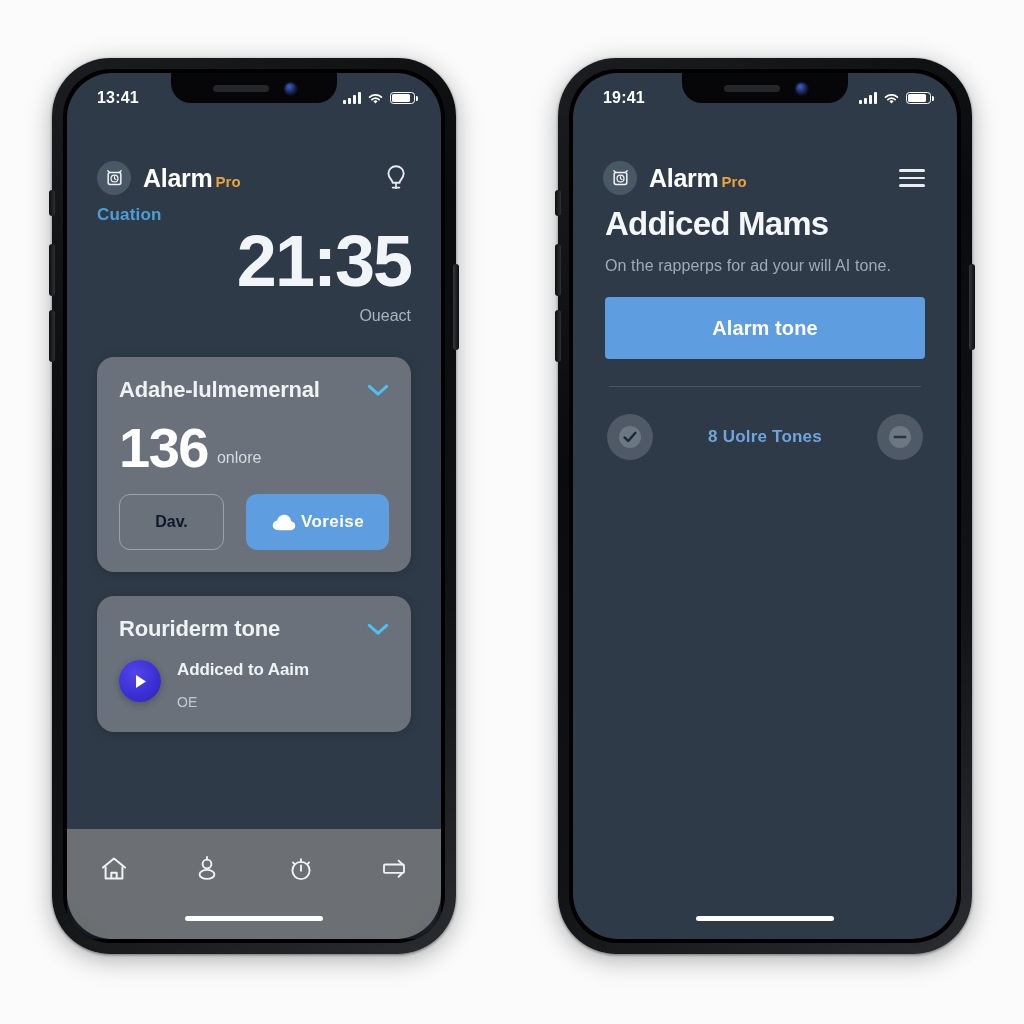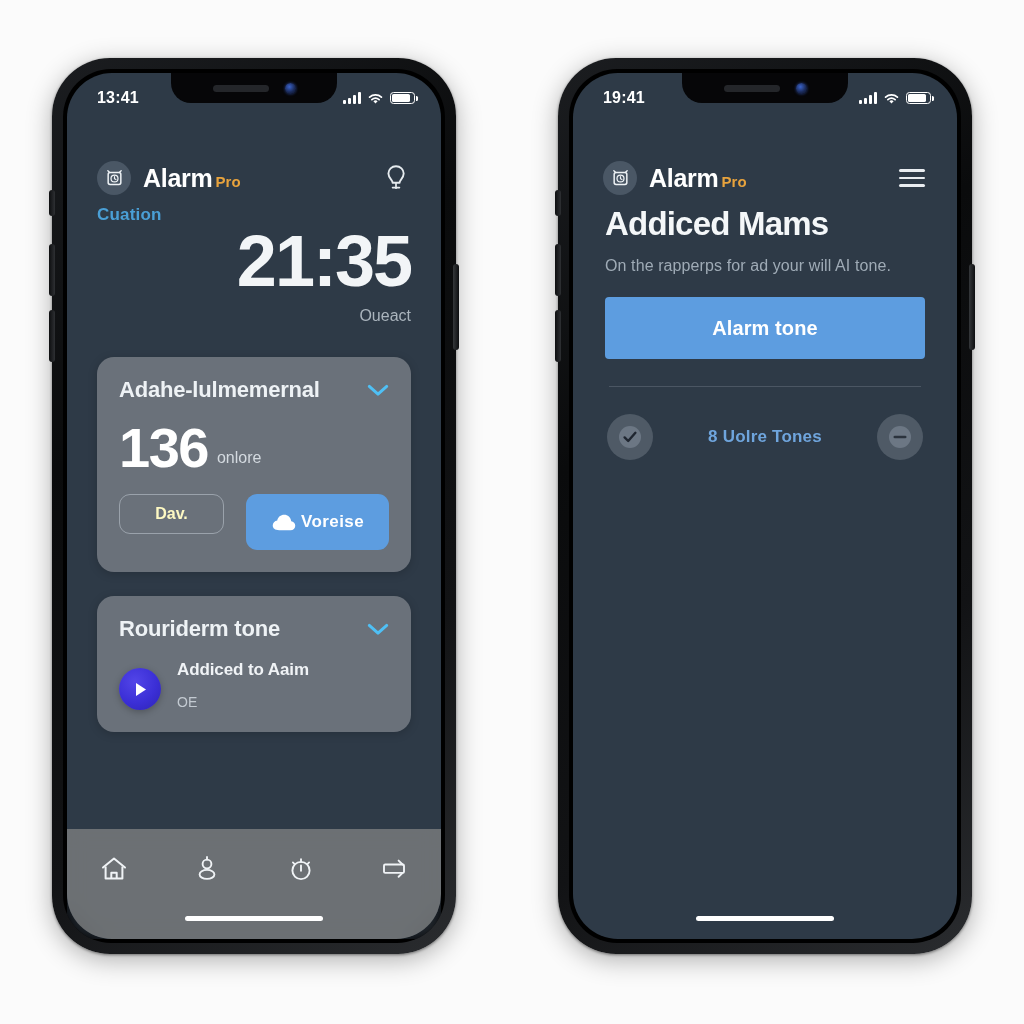--- a/index.html
+++ b/index.html
@@ -115,33 +115,33 @@
   }
   .card-head { display:flex; align-items:center; justify-content:space-between; }
   .card-title { font-size:22px; font-weight:700; color:#eef2f5; letter-spacing:-0.2px; }
   .chev { width:22px; height:13px; }
   .card-metric-row { display:flex; align-items:flex-end; gap:9px; margin-top:8px; }
   .card-metric { font-size:56px; font-weight:700; color:#ffffff; line-height:0.95; letter-spacing:-1.5px; }
   .card-metric-sub { font-size:16px; color:#d4dae0; padding-bottom:7px;margin-top:38px; }
 
   .card-actions { display:flex; gap:22px; margin-top:20px; }
   .btn-outline {
-    flex:0 0 105px; height:40px; border-radius:11px;
+    flex:0 0 105px; height:56px; border-radius:11px;
     border:1.6px solid #9aa2ab; background:transparent;
     display:flex; align-items:center; justify-content:center;
-    color:#fef9c3; font-size:16px; font-weight:700;
+    color:#0f172a; font-size:16px; font-weight:700;
   }
   .btn-primary {
     flex:1; height:56px; border-radius:11px; background:#5d9de0;
     display:flex; align-items:center; justify-content:center; gap:4px;
     color:#ffffff; font-size:17px; font-weight:700; letter-spacing:0.4px;
   }
   .cloud-glyph { width:26px; height:22px; }
 
-  .track-row { display:flex; align-items:flex-end; gap:16px; margin-top:18px; }
+  .track-row { display:flex; align-items:flex-start; gap:16px; margin-top:18px; }
   .play-circle {
     width:42px; height:42px; border-radius:50%; flex:0 0 42px;
     background:radial-gradient(circle at 38% 32%, #5245e8 0%, #3b2fd6 55%, #2d23b4 100%);
     display:flex; align-items:center; justify-content:center;
     box-shadow:0 2px 7px rgba(0,0,0,0.25);
   }
   .track-meta .t1 { font-size:17px; font-weight:600; color:#f0f3f6; letter-spacing:-0.1px; }
   .track-meta .t2 { font-size:14px; color:#c3cad1; margin-top:14px; }
 
   

